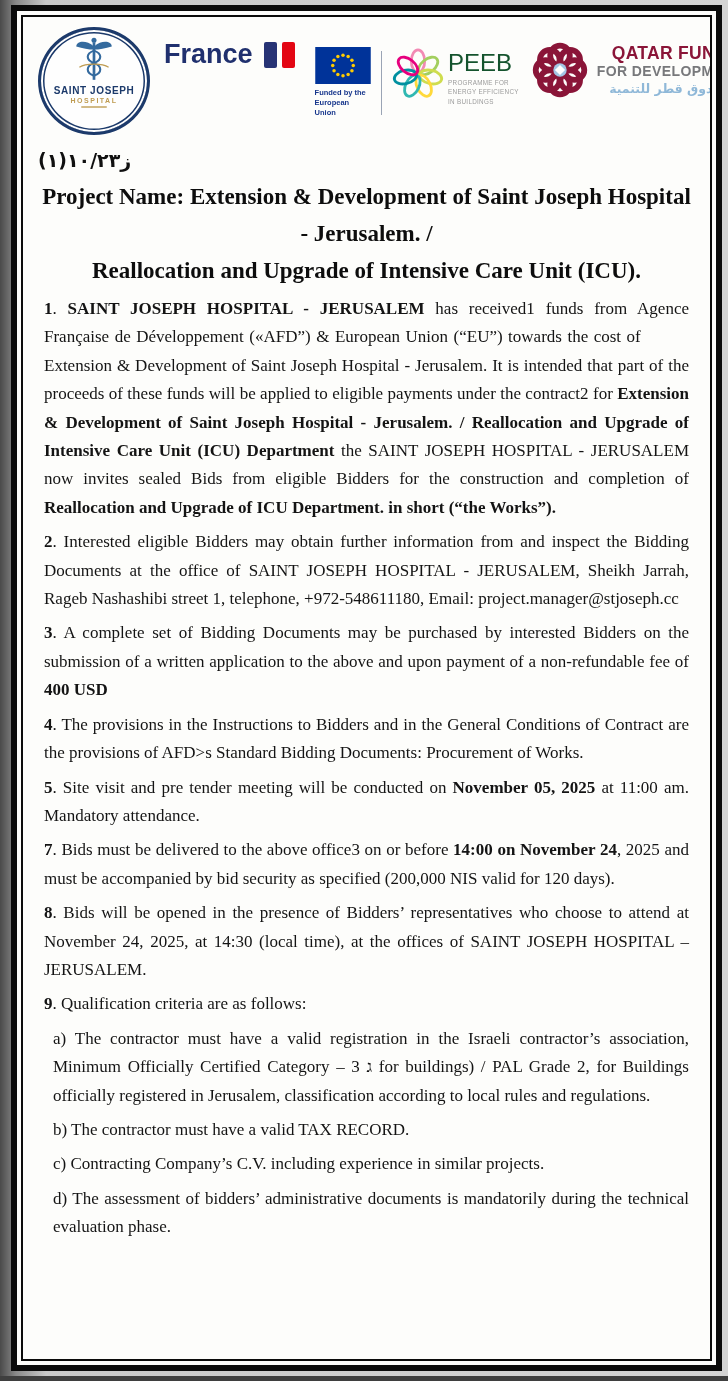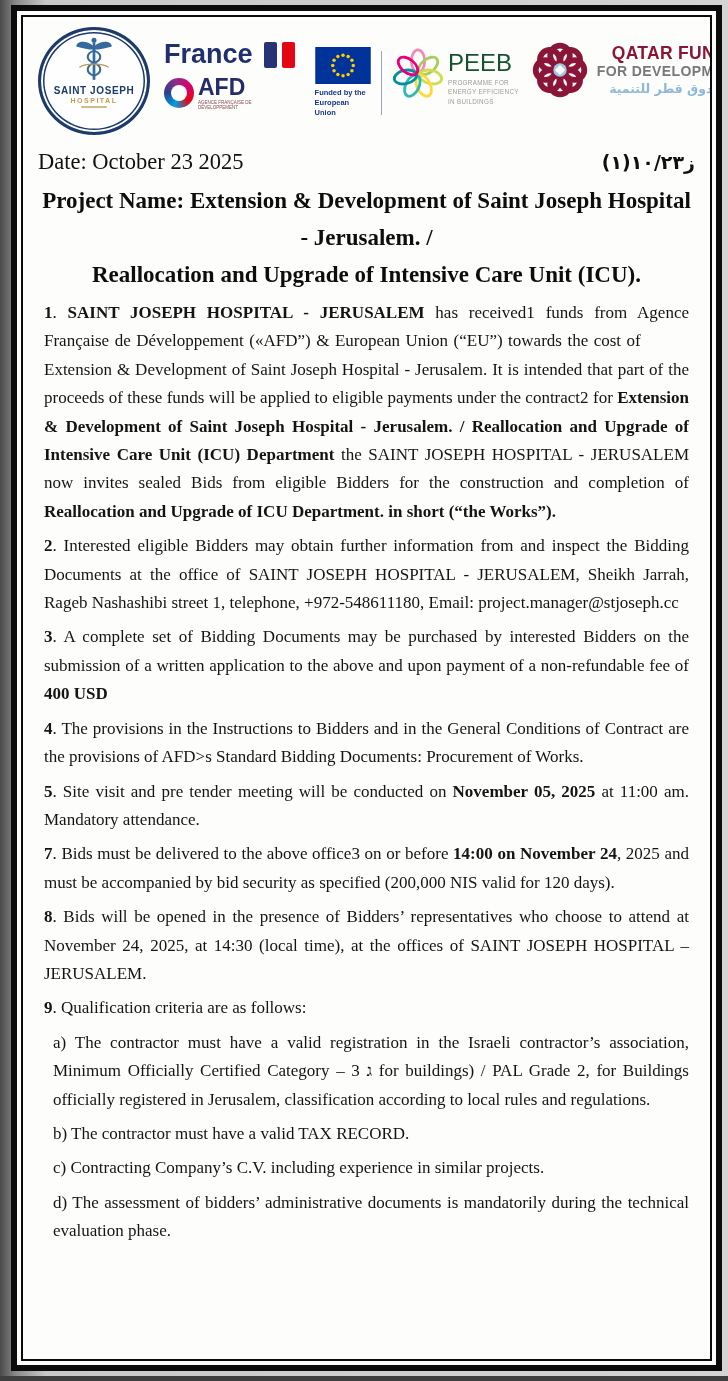--- a/index.html
+++ b/index.html
@@ -91,27 +91,20 @@
         <div class="sj-hosp">HOSPITAL</div>
         <div class="sj-tick"></div>
       </div>
 
       <div class="fr-afd">
         <div class="france-row">
           <span class="france-word">France</span>
           <span class="bar blue"></span>
           <span class="bar red"></span>
         </div>
-        <div class="afd-row">
-          <span class="afd-ring"></span>
-          <span class="afd-col">
-            <span class="afd-word">AFD</span>
-            <span class="afd-caption">AGENCE FRANÇAISE DE DÉVELOPPEMENT</span>
-          </span>
-        </div>
       </div>
 
       <div class="eu-block">
         <svg width="56" height="37" viewBox="0 0 54 36">
           <rect width="54" height="36" fill="#003399"></rect>
           <g fill="#ffcc00">
             <circle cx="27" cy="8" r="1.7"></circle>
               <circle cx="32" cy="9.3" r="1.7"></circle>
             <circle cx="35.7" cy="13" r="1.7"></circle>
               <circle cx="37" cy="18" r="1.7"></circle>
@@ -186,21 +179,20 @@
         </svg>
         <div class="qf-col">
           <div class="qf1">QATAR FUND</div>
           <div class="qf2">FOR DEVELOPMENT</div>
           <div class="qf3" dir="rtl">صندوق قطر للتنمية</div>
         </div>
       </div>
     </div>
 
     <div class="date-row">
-      <span class="date-text">Date: October 23 2025</span>
       <span class="ref-text">(١)١٠/٢٣‎ز</span>
     </div>
 
     <div class="project-name">
       <div>Project Name: Extension &amp; Development of Saint Joseph Hospital - Jerusalem. /</div>
       <div>Reallocation and Upgrade of Intensive Care Unit (ICU).</div>
     </div>
 
     <div class="doc-body">
         <p class="para"><b>1</b><span>. </span><b>SAINT JOSEPH HOSPITAL - JERUSALEM</b><span> has received1 funds from Agence Française de Développement («AFD”) &amp; European Union (“EU”) towards the cost of &nbsp;&nbsp;&nbsp;&nbsp;&nbsp;&nbsp;&nbsp;&nbsp; Extension &amp; Development of Saint Joseph Hospital - Jerusalem. It is intended that part of the proceeds of these funds will be applied to eligible payments under the contract2 for </span><b>Extension &amp; Development of Saint Joseph Hospital - Jerusalem. / Reallocation and Upgrade of Intensive Care Unit (ICU) Department</b><span> the SAINT JOSEPH HOSPITAL - JERUSALEM now invites sealed Bids from eligible Bidders for the construction and completion of </span><b>Reallocation and Upgrade of ICU Department. in short (“the Works”).</b></p>

